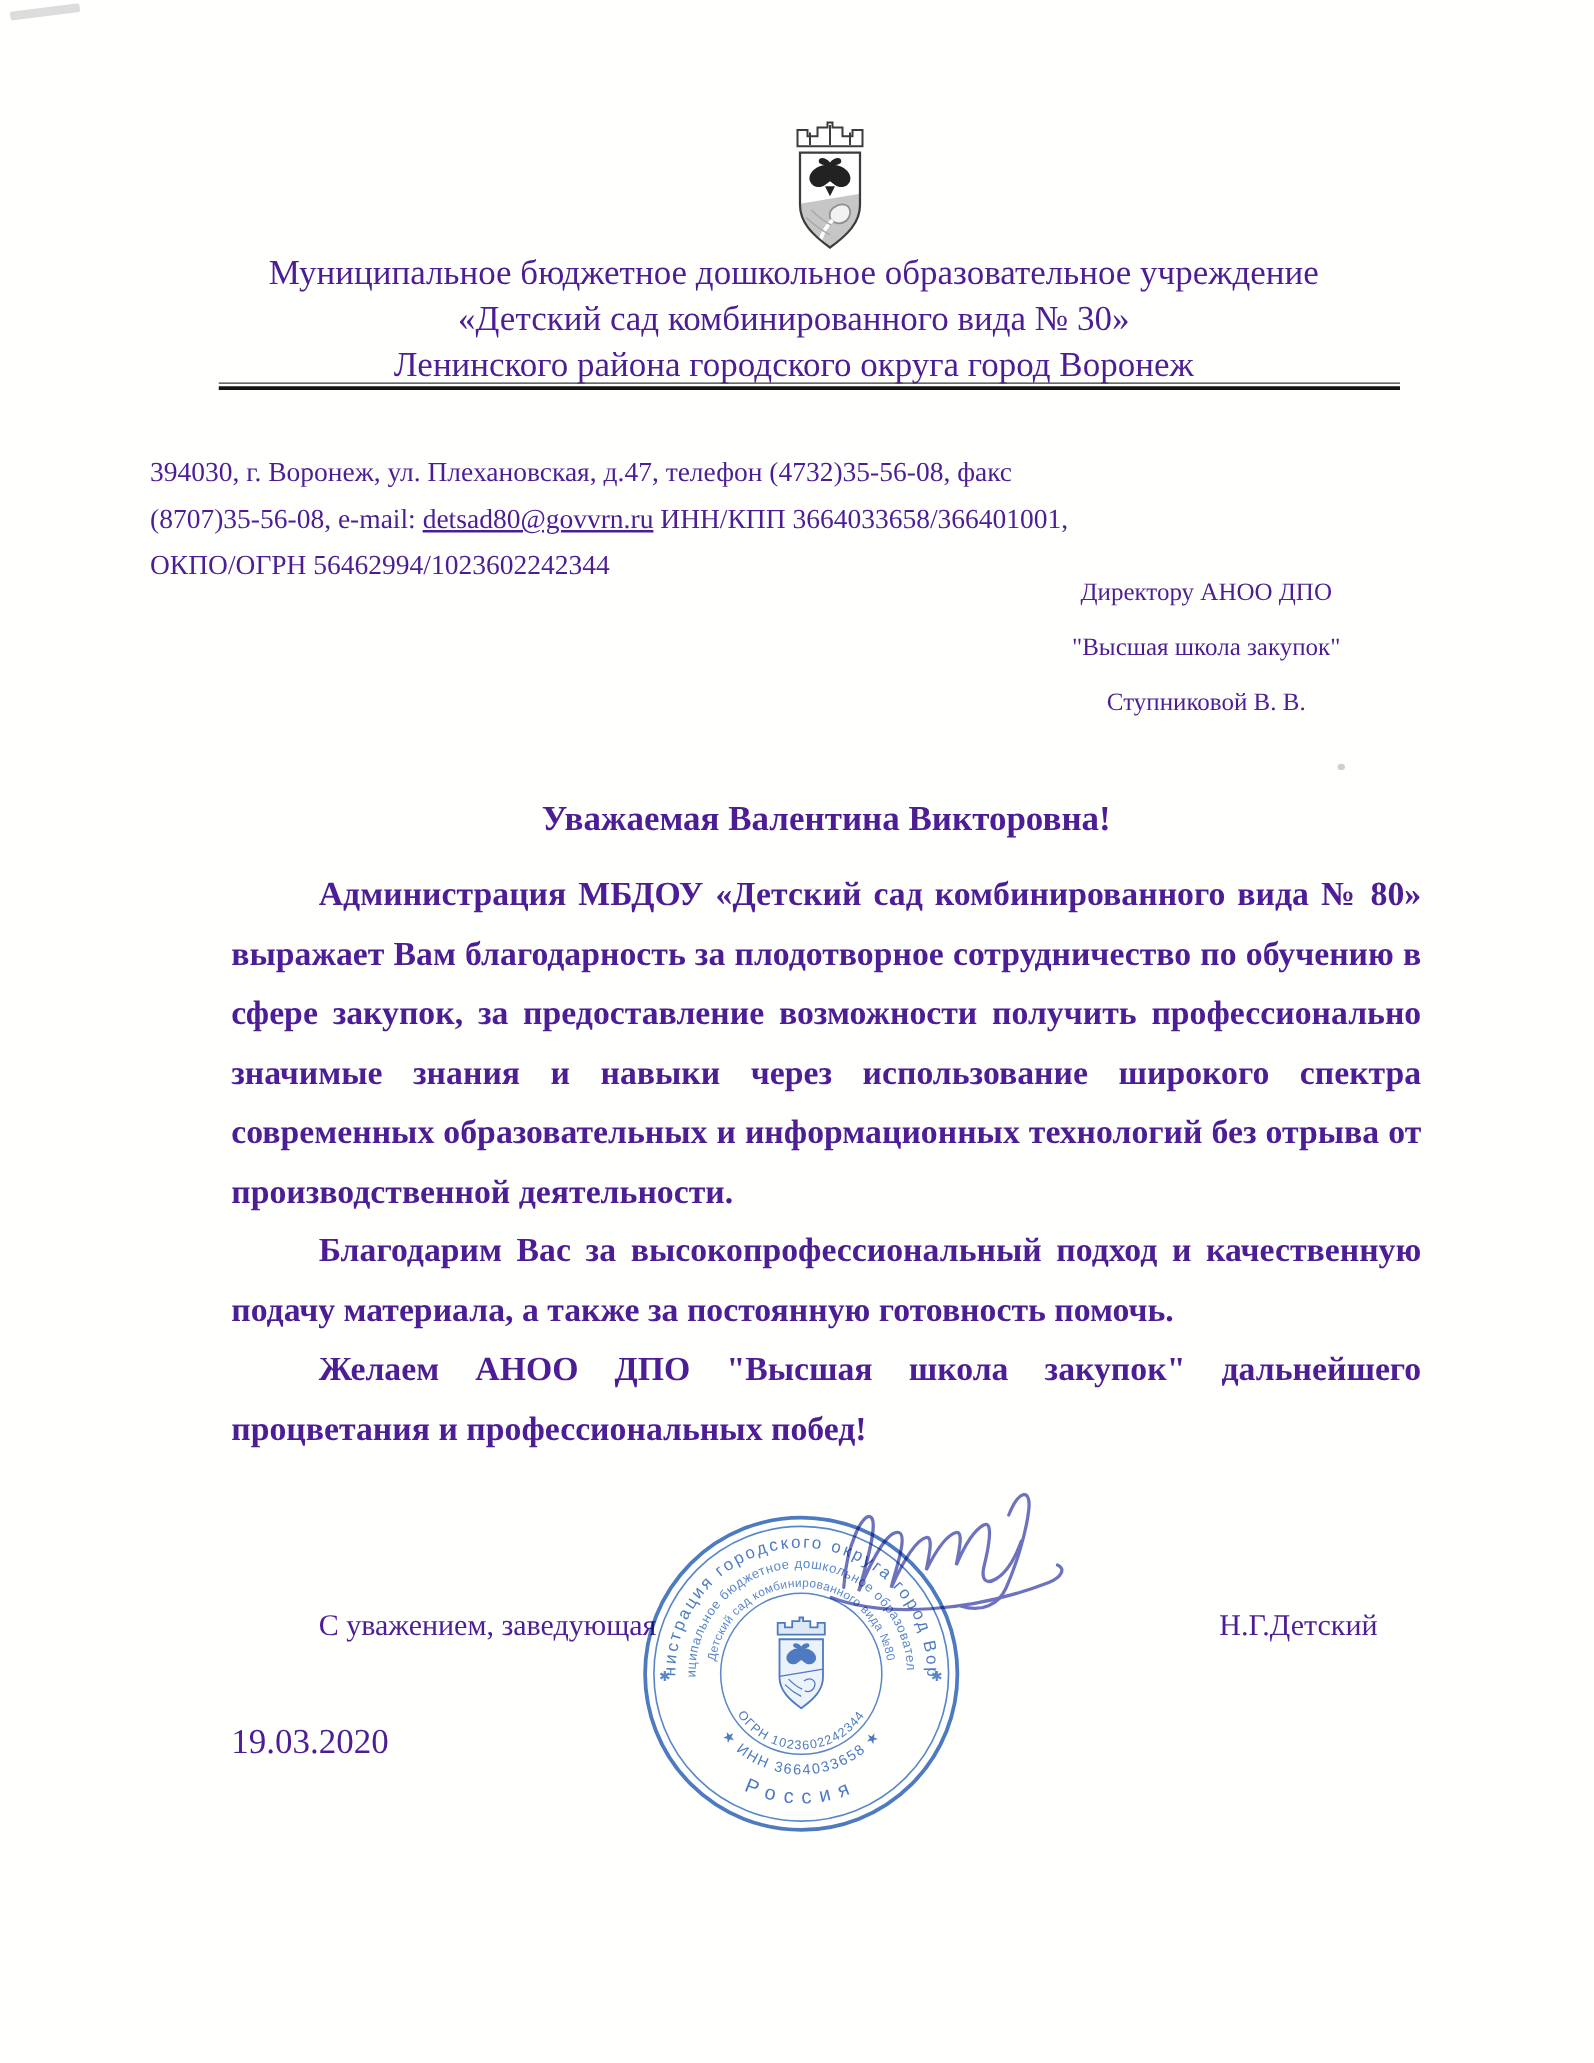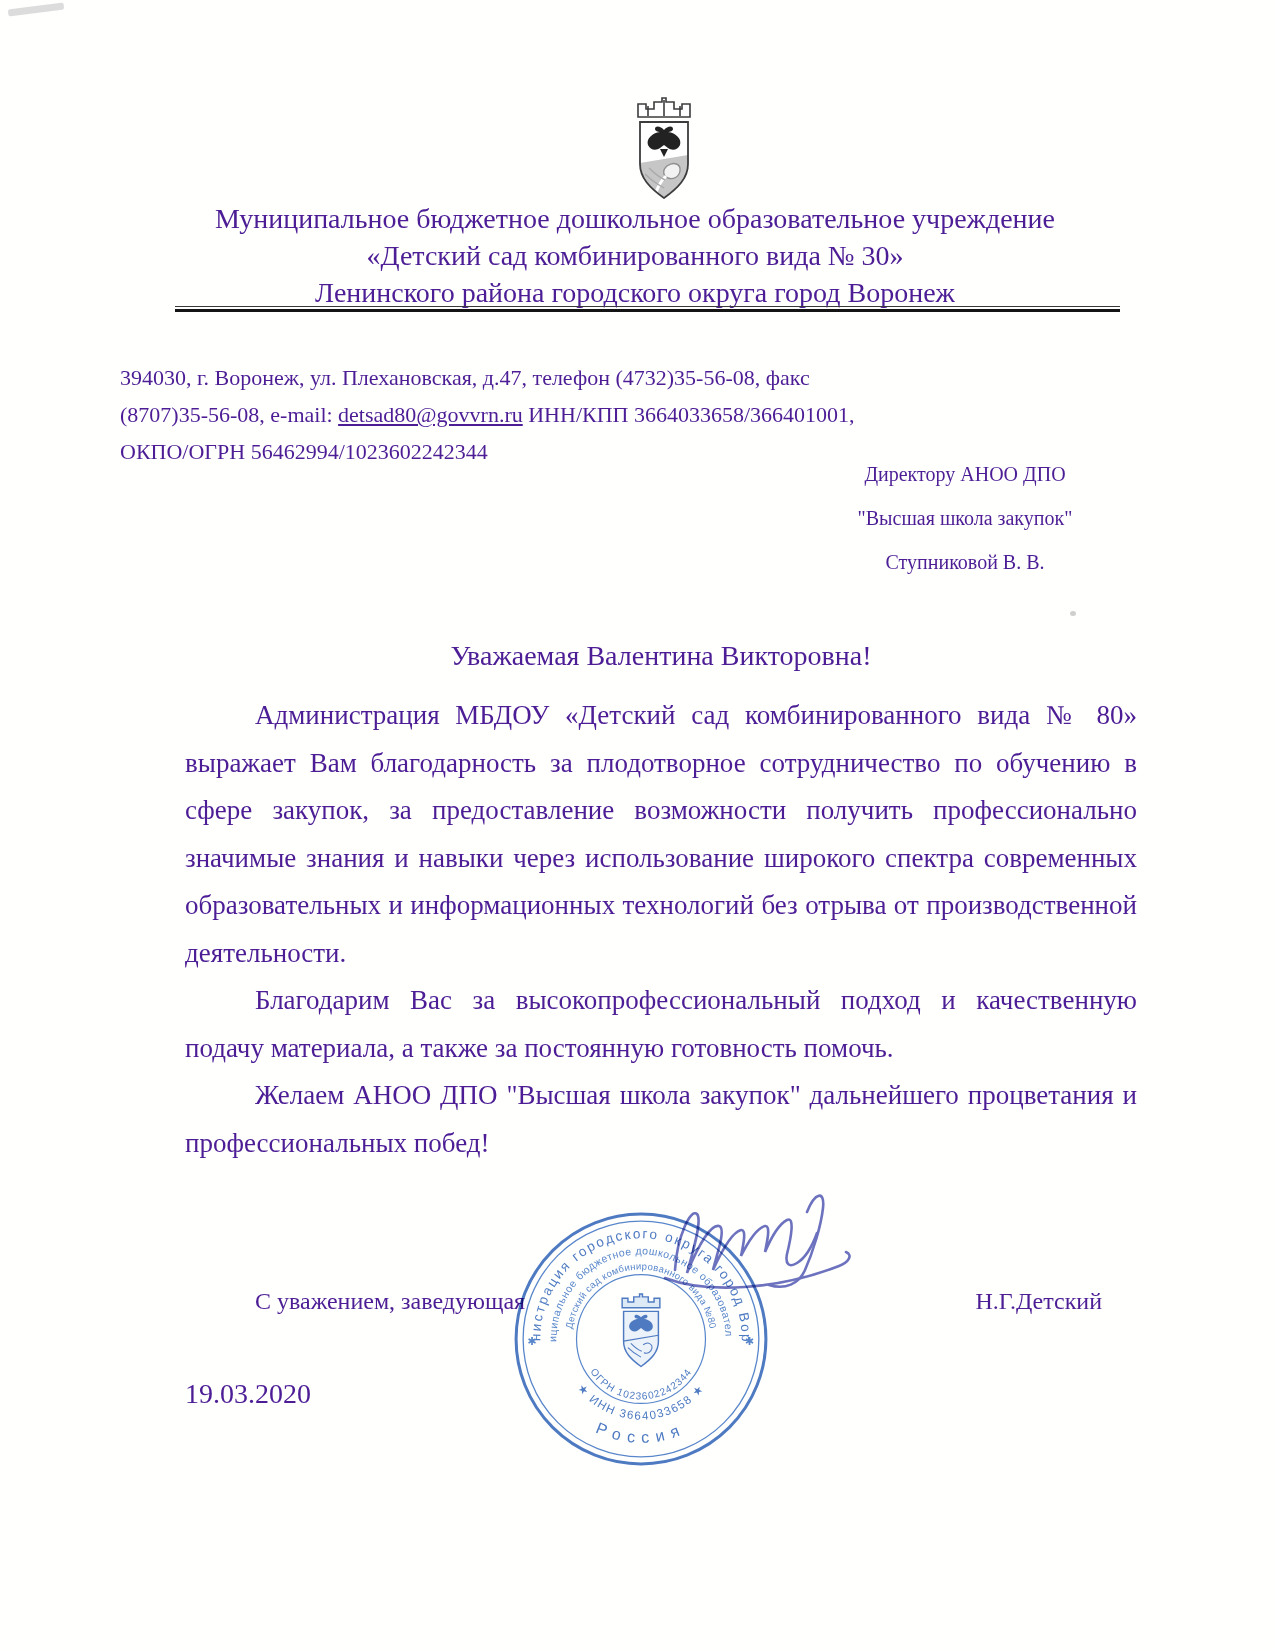--- a/index.html
+++ b/index.html
@@ -17,21 +17,21 @@
   
   .org-block{position:absolute;left:120px;top:200px;width:1030px;text-align:center;font-size:28px;line-height:37px;}
   .rule{position:absolute;left:175px;top:306px;width:945px;height:2px;border-top:1px solid #3a3a3a;border-bottom:3px solid #141414;}
   .addr-block{position:absolute;left:120px;top:316px;width:1030px;text-align:left;font-size:22px;line-height:37px;margin-top:43px;}
   .email{text-decoration:underline;}
 
   
   .recipient{position:absolute;left:795px;top:452px;width:340px;text-align:center;font-size:20px;line-height:44px;}
 
   
-  .letter-main{position:absolute;left:185px;top:634px;width:952px;font-size:27px;}
+  .letter-main{position:absolute;left:185px;top:634px;width:952px;font-size:27px;font-weight:bold;}
   .greeting{text-align:center;margin:0 0 14px 0;line-height:44px;font-size:28px;}
   .body-par{text-align:justify;text-indent:70px;margin:0;line-height:47.5px;}
 
   
   .signoff{position:absolute;left:185px;top:1288px;width:952px;display:flex;font-size:24px;align-items:baseline;}
   .closing{margin-left:70px;}
   .signer{margin-left:auto;margin-right:35px;}
   .date{position:absolute;left:185px;top:1378px;font-size:28px;}
 
   

